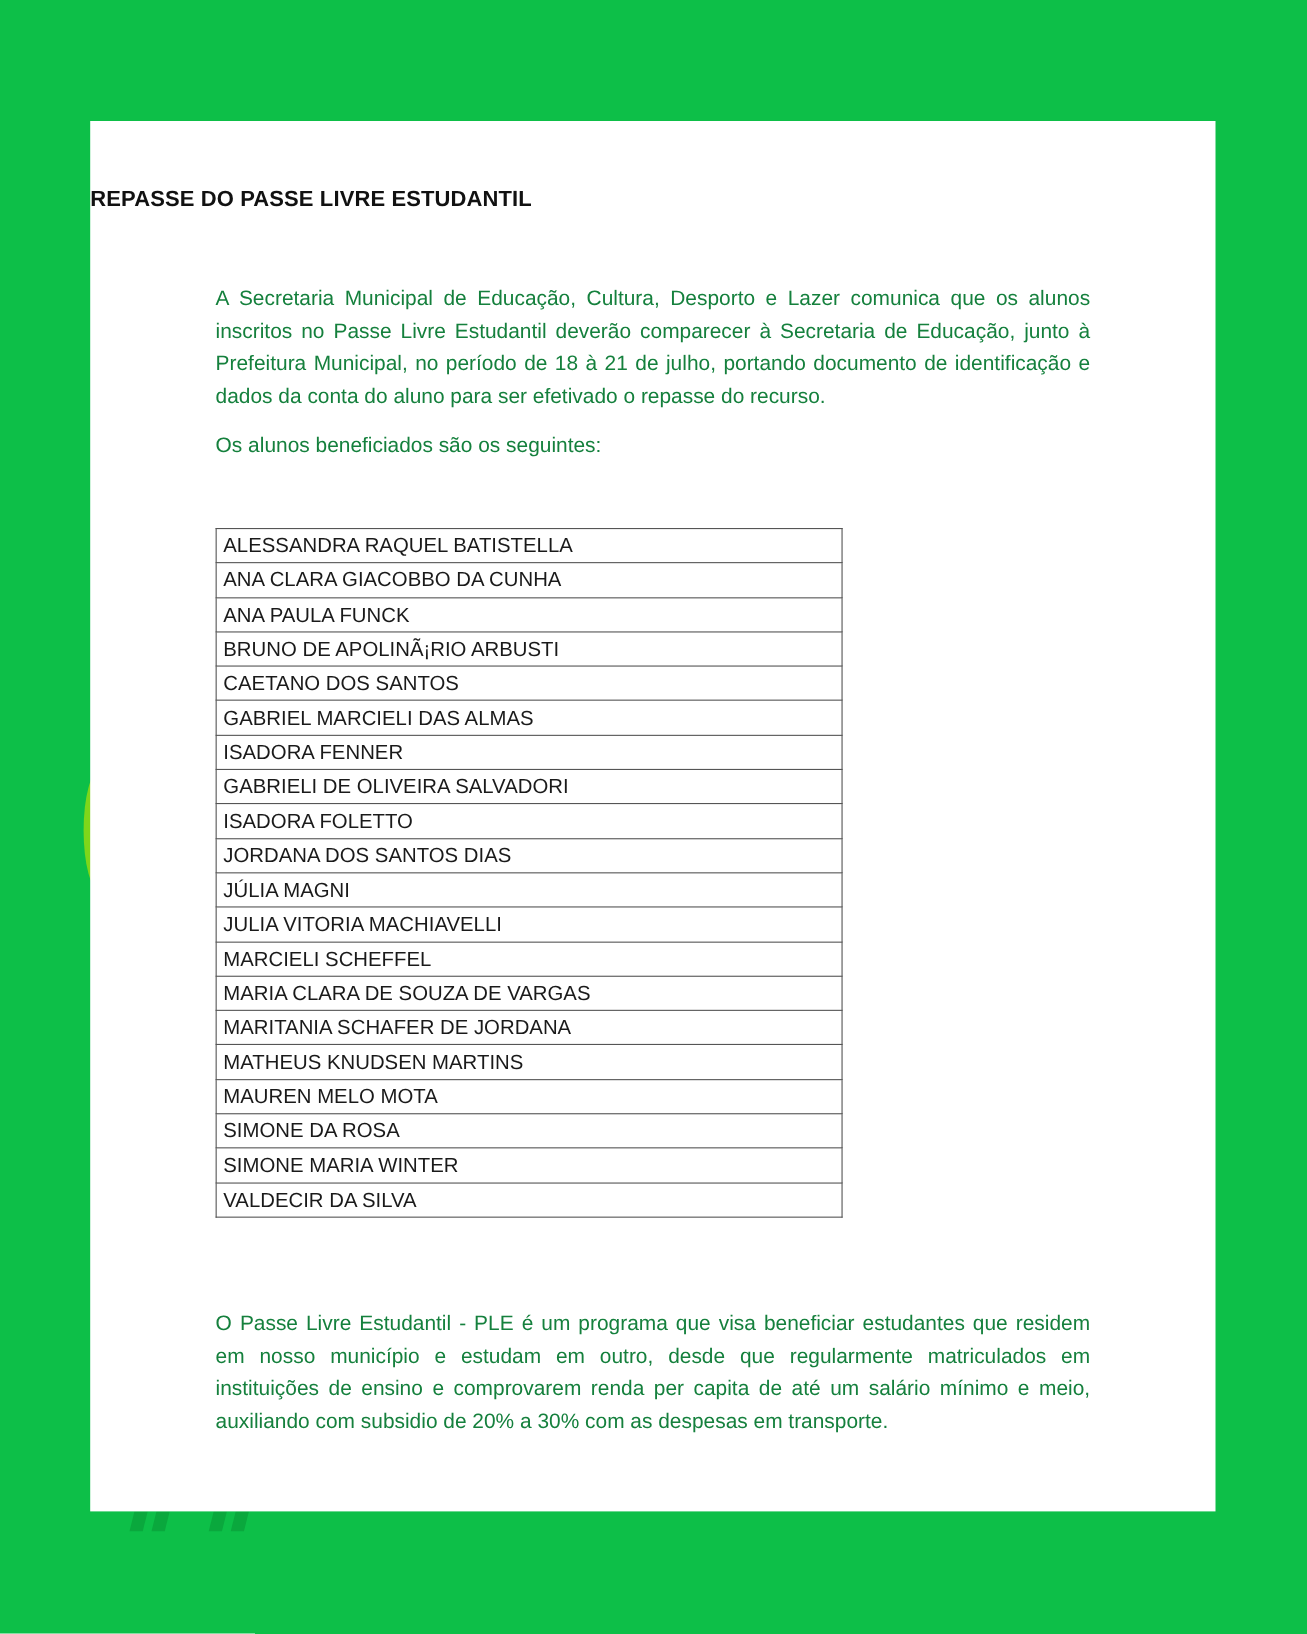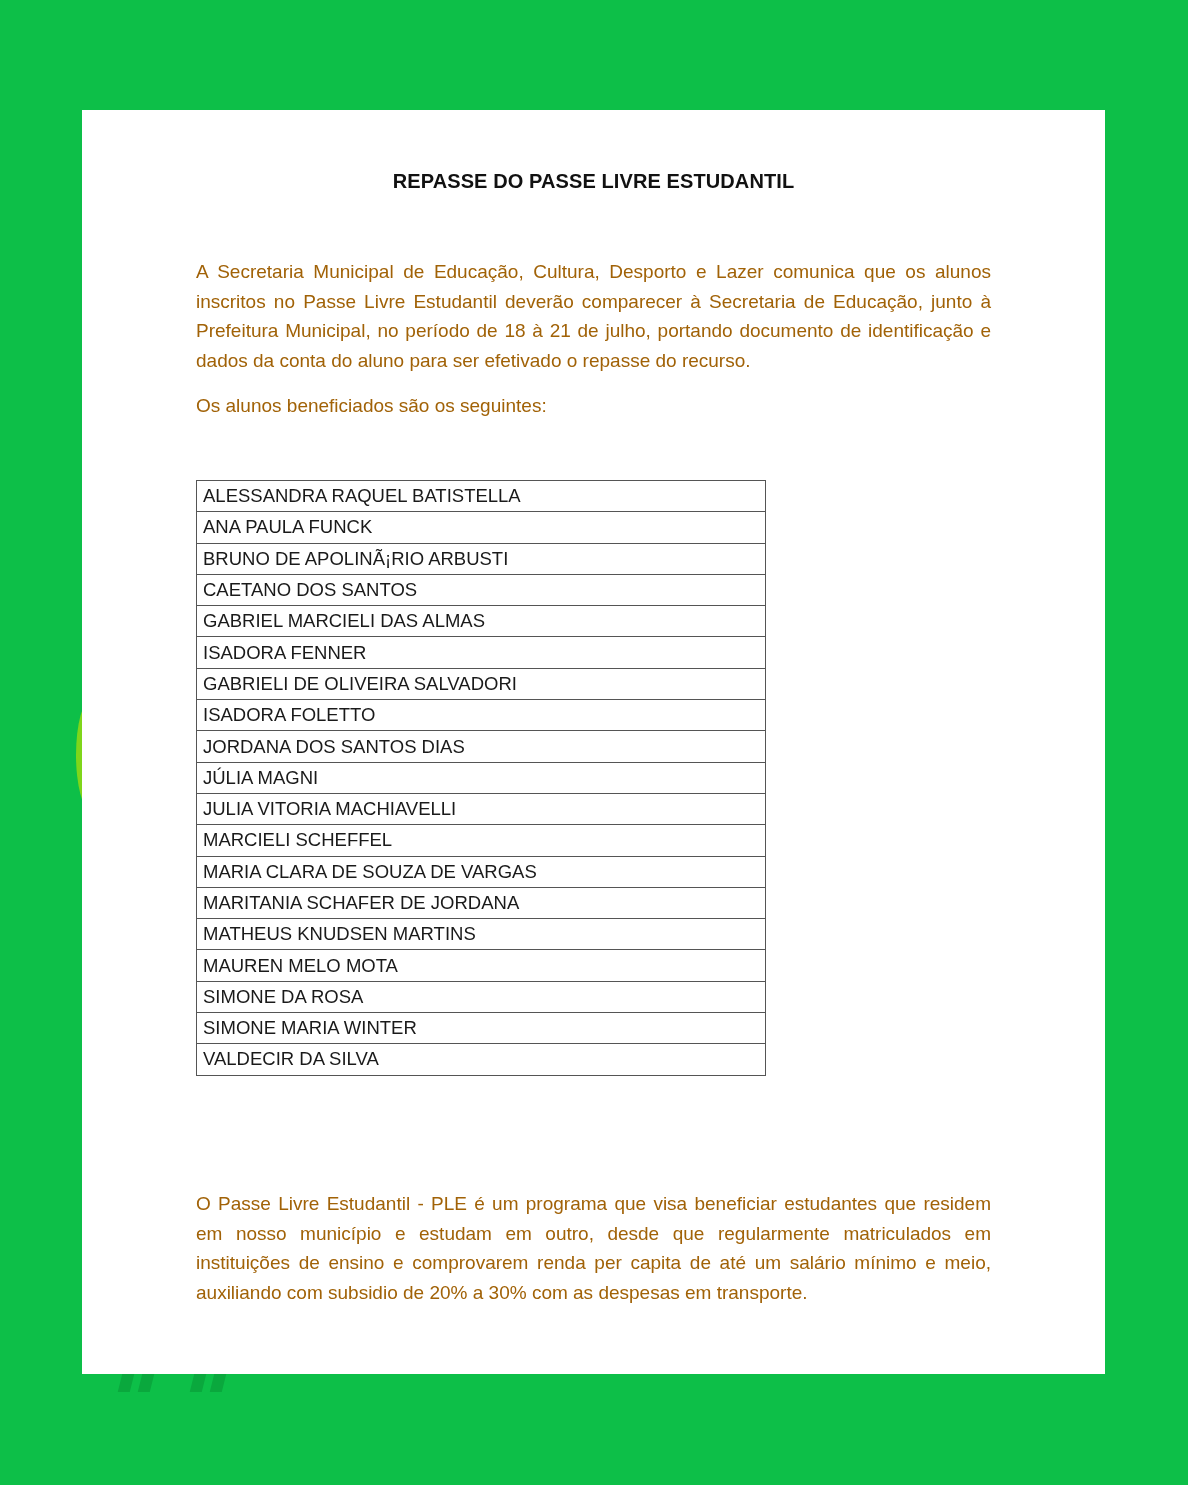--- a/index.html
+++ b/index.html
@@ -38,37 +38,37 @@
       top: 110px;
       width: 1023px;
       height: 1264px;
       background: #ffffff;
     }
     .title {
       position: absolute;
       left: 0;
       right: 0;
       top: 60px;
-      text-align: center;
+      text-align: left;
       font-weight: bold;
       font-size: 20px;
       letter-spacing: 0.1px;
       color: #111;
     }
     .content {
       position: absolute;
       left: 114px;
       width: 795px;
     }
     .para {
       font-size: 19px;
       line-height: 29.5px;
       text-align: justify;
       margin: 0;
-      color: #a16207;
+      color: #15803d;
     }
     .intro {
       top: 147px;
     }
     .lead {
       top: 281px;
     }
     .names-table {
       position: absolute;
       left: 114px;
@@ -102,20 +102,23 @@
   <div class="title">REPASSE DO PASSE LIVRE ESTUDANTIL</div>
 
   <p class="content para intro">A Secretaria Municipal de Educação, Cultura, Desporto e Lazer comunica que os alunos inscritos no Passe Livre Estudantil deverão comparecer à Secretaria de Educação, junto à Prefeitura Municipal, no período de 18 à 21 de julho, portando documento de identificação e dados da conta do aluno para ser efetivado o repasse do recurso.</p>
 
   <p class="content para lead">Os alunos beneficiados são os seguintes:</p>
 
   <table class="names-table">
     <tbody id="students-body">
         <tr>
           <td>ALESSANDRA RAQUEL BATISTELLA</td>
+        </tr>
+        <tr>
+          <td>ANA CLARA GIACOBBO DA CUNHA</td>
         </tr>
         <tr>
           <td>ANA PAULA FUNCK</td>
         </tr>
         <tr>
           <td>BRUNO DE APOLINÃ¡RIO ARBUSTI</td>
         </tr>
         <tr>
           <td>CAETANO DOS SANTOS</td>
         </tr>

